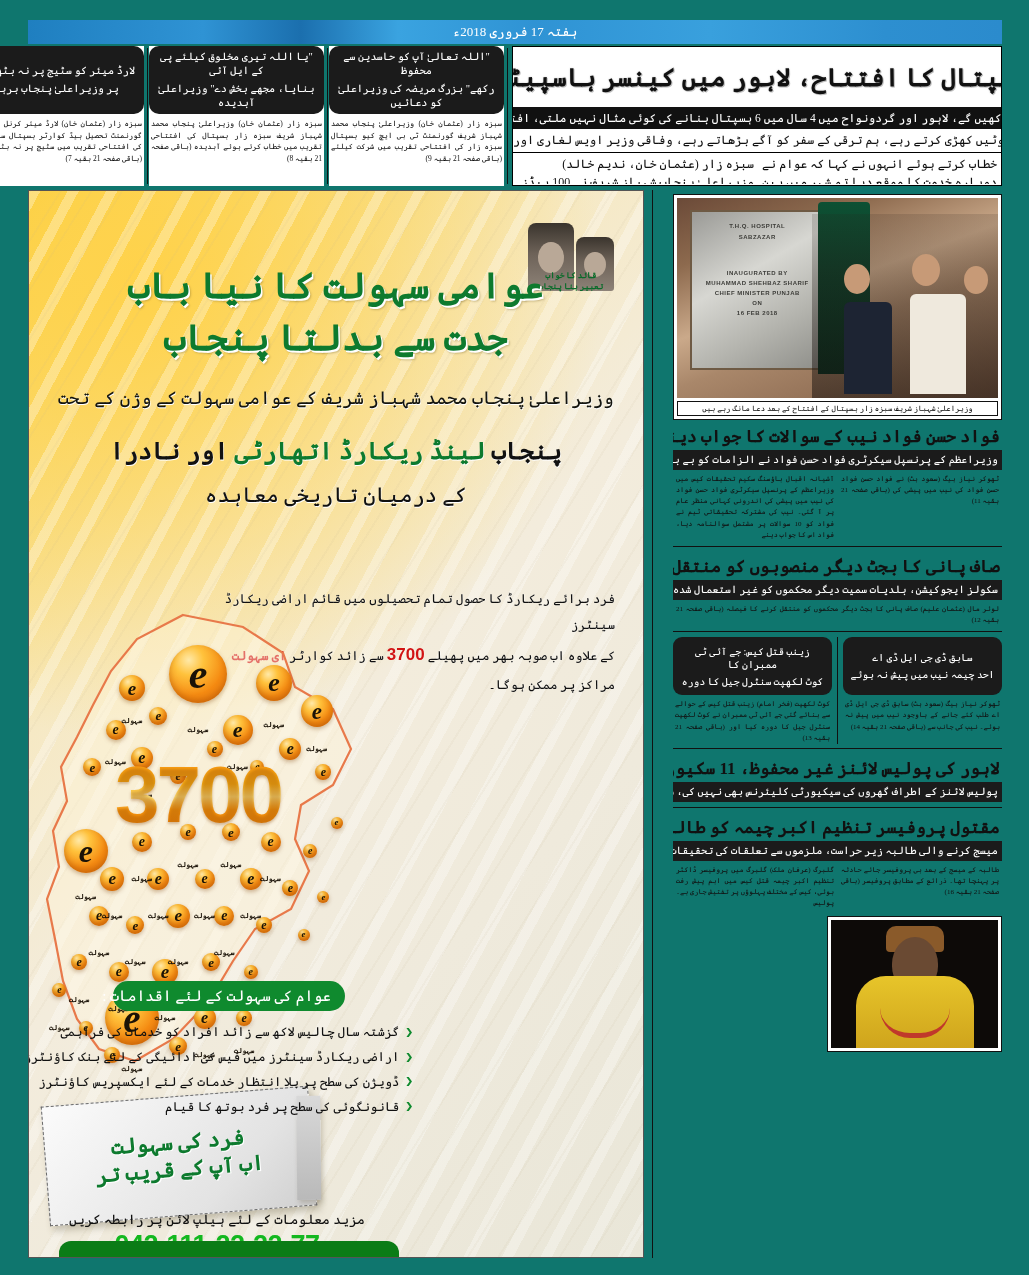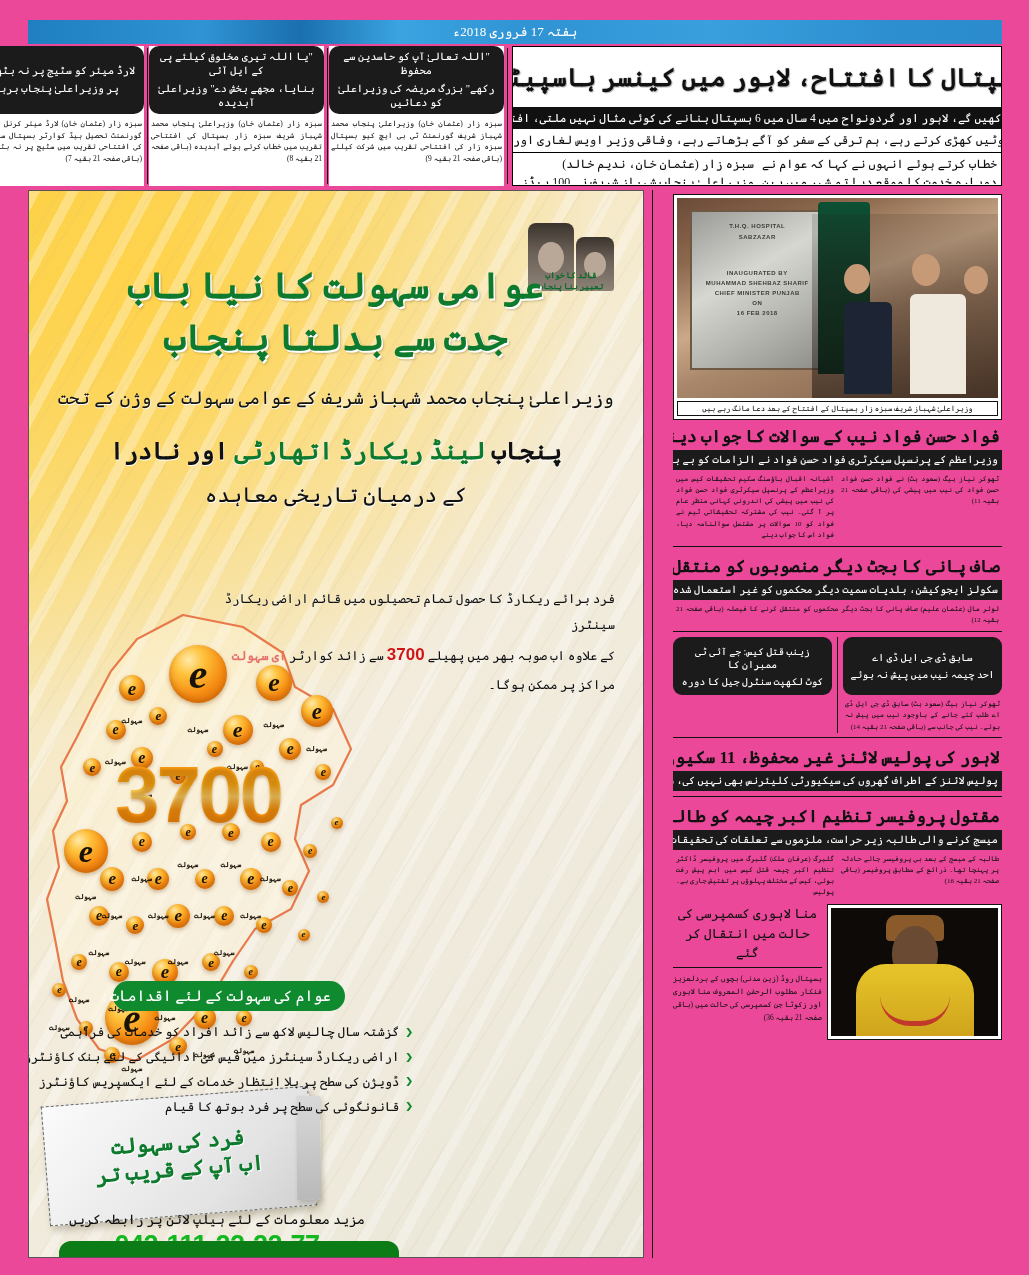--- a/index.html
+++ b/index.html
@@ -4,21 +4,21 @@
 <title>Newspaper Page</title>
 <style>
   * { box-sizing: border-box; margin:0; padding:0; }
   html,body{ background:#ffffff; }
   body{
     width:1029px; height:1275px;
     font-family:"Liberation Sans", sans-serif;
     position:relative; overflow:hidden;
     direction:rtl;
   }
-  .page{ position:absolute; inset:0; background:#ec4899; }
+  .page{ position:absolute; inset:0; background:#0f766e; }
 
   
   .datebar{
     position:absolute; left:28px; top:20px; width:974px; height:24px;
     background:linear-gradient(90deg,#1f7fc0 0%, #2f93d4 18%, #1b6fae 28%, #3aa3e0 38%, #2f93d4 52%, #39a0dd 70%, #2d8fd0 88%, #2b8bcd 100%);
     display:flex; align-items:center; justify-content:center;
     color:#fff; font-size:12px; letter-spacing:.2px;
   }
   .datebar .dt{ font-family:"Liberation Serif", serif; font-size:13px; }
 
@@ -442,20 +442,21 @@
             <span>احد چیمہ نیب میں پیش نہ ہوئے</span>
           </div>
           <div class="body">ٹھوکر نیاز بیگ (سعود بٹ) سابق ڈی جی ایل ڈی اے طلب کئے جانے کے باوجود نیب میں پیش نہ ہوئے۔ نیب کی جانب سے (باقی صفحہ 21 بقیہ 14)</div>
         </div>
         <div class="sep"></div>
         <div class="bx">
           <div class="cap">
             <span>زینب قتل کیس: جے آئی ٹی ممبران کا</span>
             <span>کوٹ لکھپت سنٹرل جیل کا دورہ</span>
           </div>
+          <div class="body">کوٹ لکھپت (فخر امام) زینب قتل کیس کے حوالے سے بنائے گئی جے آئی ٹی ممبران نے کوٹ لکھپت سنٹرل جیل کا دورہ کیا اور (باقی صفحہ 21 بقیہ 13)</div>
         </div>
       </div>
       <div class="rule"></div>
 
       <div class="story">
         <div class="hl">
           <span>لاہور کی پولیس لائنز غیر محفوظ، 11 سکیورٹی لیپسز</span>
           
         </div>
         <div class="sub">پولیس لائنز کے اطراف گھروں کی سیکیورٹی کلیئرنس بھی نہیں کی، سیکیورٹی آڈٹ رپورٹ</div>
@@ -473,27 +474,20 @@
 
       <div class="obit">
         <div class="ophoto">
           <div class="img">
             <div class="hat"></div>
             <div class="face"></div>
             <div class="collar"></div>
             <div class="robe"></div>
             <div class="chev"></div>
           </div>
-        </div>
-        <div class="otext">
-          <div class="oh">
-            <div>منا لاہوری کسمپرسی کی</div>
-            <div>حالت میں انتقال کر گئے</div>
-          </div>
-          <div class="ob">ہسپتال روڈ (زین مدنی) بچوں کے ہردلعزیز فنکار مطلوب الرحمٰن المعروف منا لاہوری اور زکوٹا جن کسمپرسی کی حالت میں (باقی صفحہ 21 بقیہ 36)</div>
         </div>
       </div>
 
     </div>
 
     <div class="ad">
       <div class="paperlines"></div>
       <div class="wm"></div>
 
       <div class="leaders">

